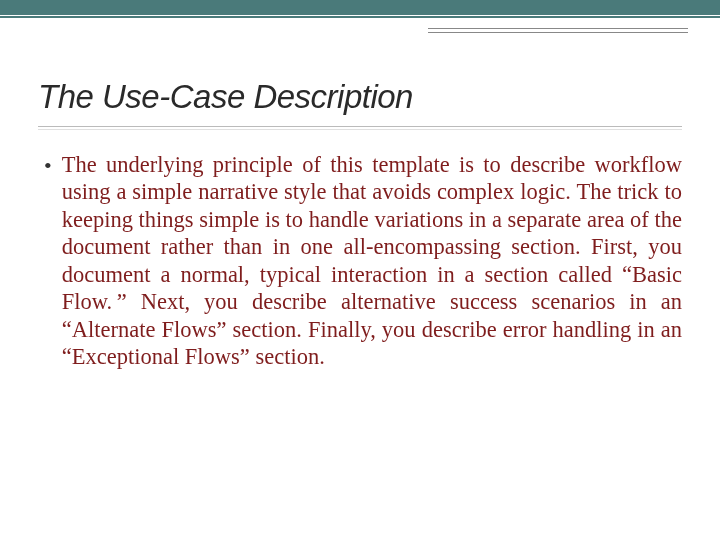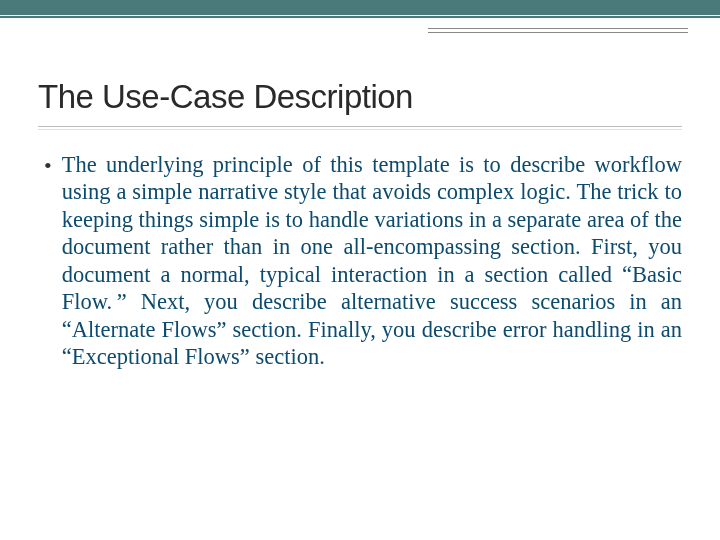--- a/index.html
+++ b/index.html
@@ -46,20 +46,21 @@
   .title {
     font-family: Verdana, Geneva, sans-serif;
     font-size: 33px;
     color: #2a2a2a;
     font-weight: 400;
     letter-spacing: -0.5px;
     padding-bottom: 10px;
     border-bottom: 1px solid #bbb;
     margin-bottom: 24px;
     position: relative;
+    font-style: italic;
   }
   .title-underline-shadow {
     position: absolute;
     left: 0;
     bottom: -4px;
     width: 100%;
     height: 1px;
     background: #e0e0e0;
   }
   .bullet-item {
@@ -70,21 +71,21 @@
   .bullet {
     font-size: 22px;
     color: #333;
     margin-right: 10px;
     line-height: 1.2;
     flex-shrink: 0;
     margin-top: 2px;
   }
   .body-text {
     font-size: 22.5px;
-    color: #0c4a6e;
+    color: #7f1d1d;
     line-height: 1.22;
     text-align: justify;
     font-family: Georgia, 'Times New Roman', serif;
   }
 </style>
 </head>
 <body>
 
 <div class="top-bar">
   <div class="top-bar-line"></div>

